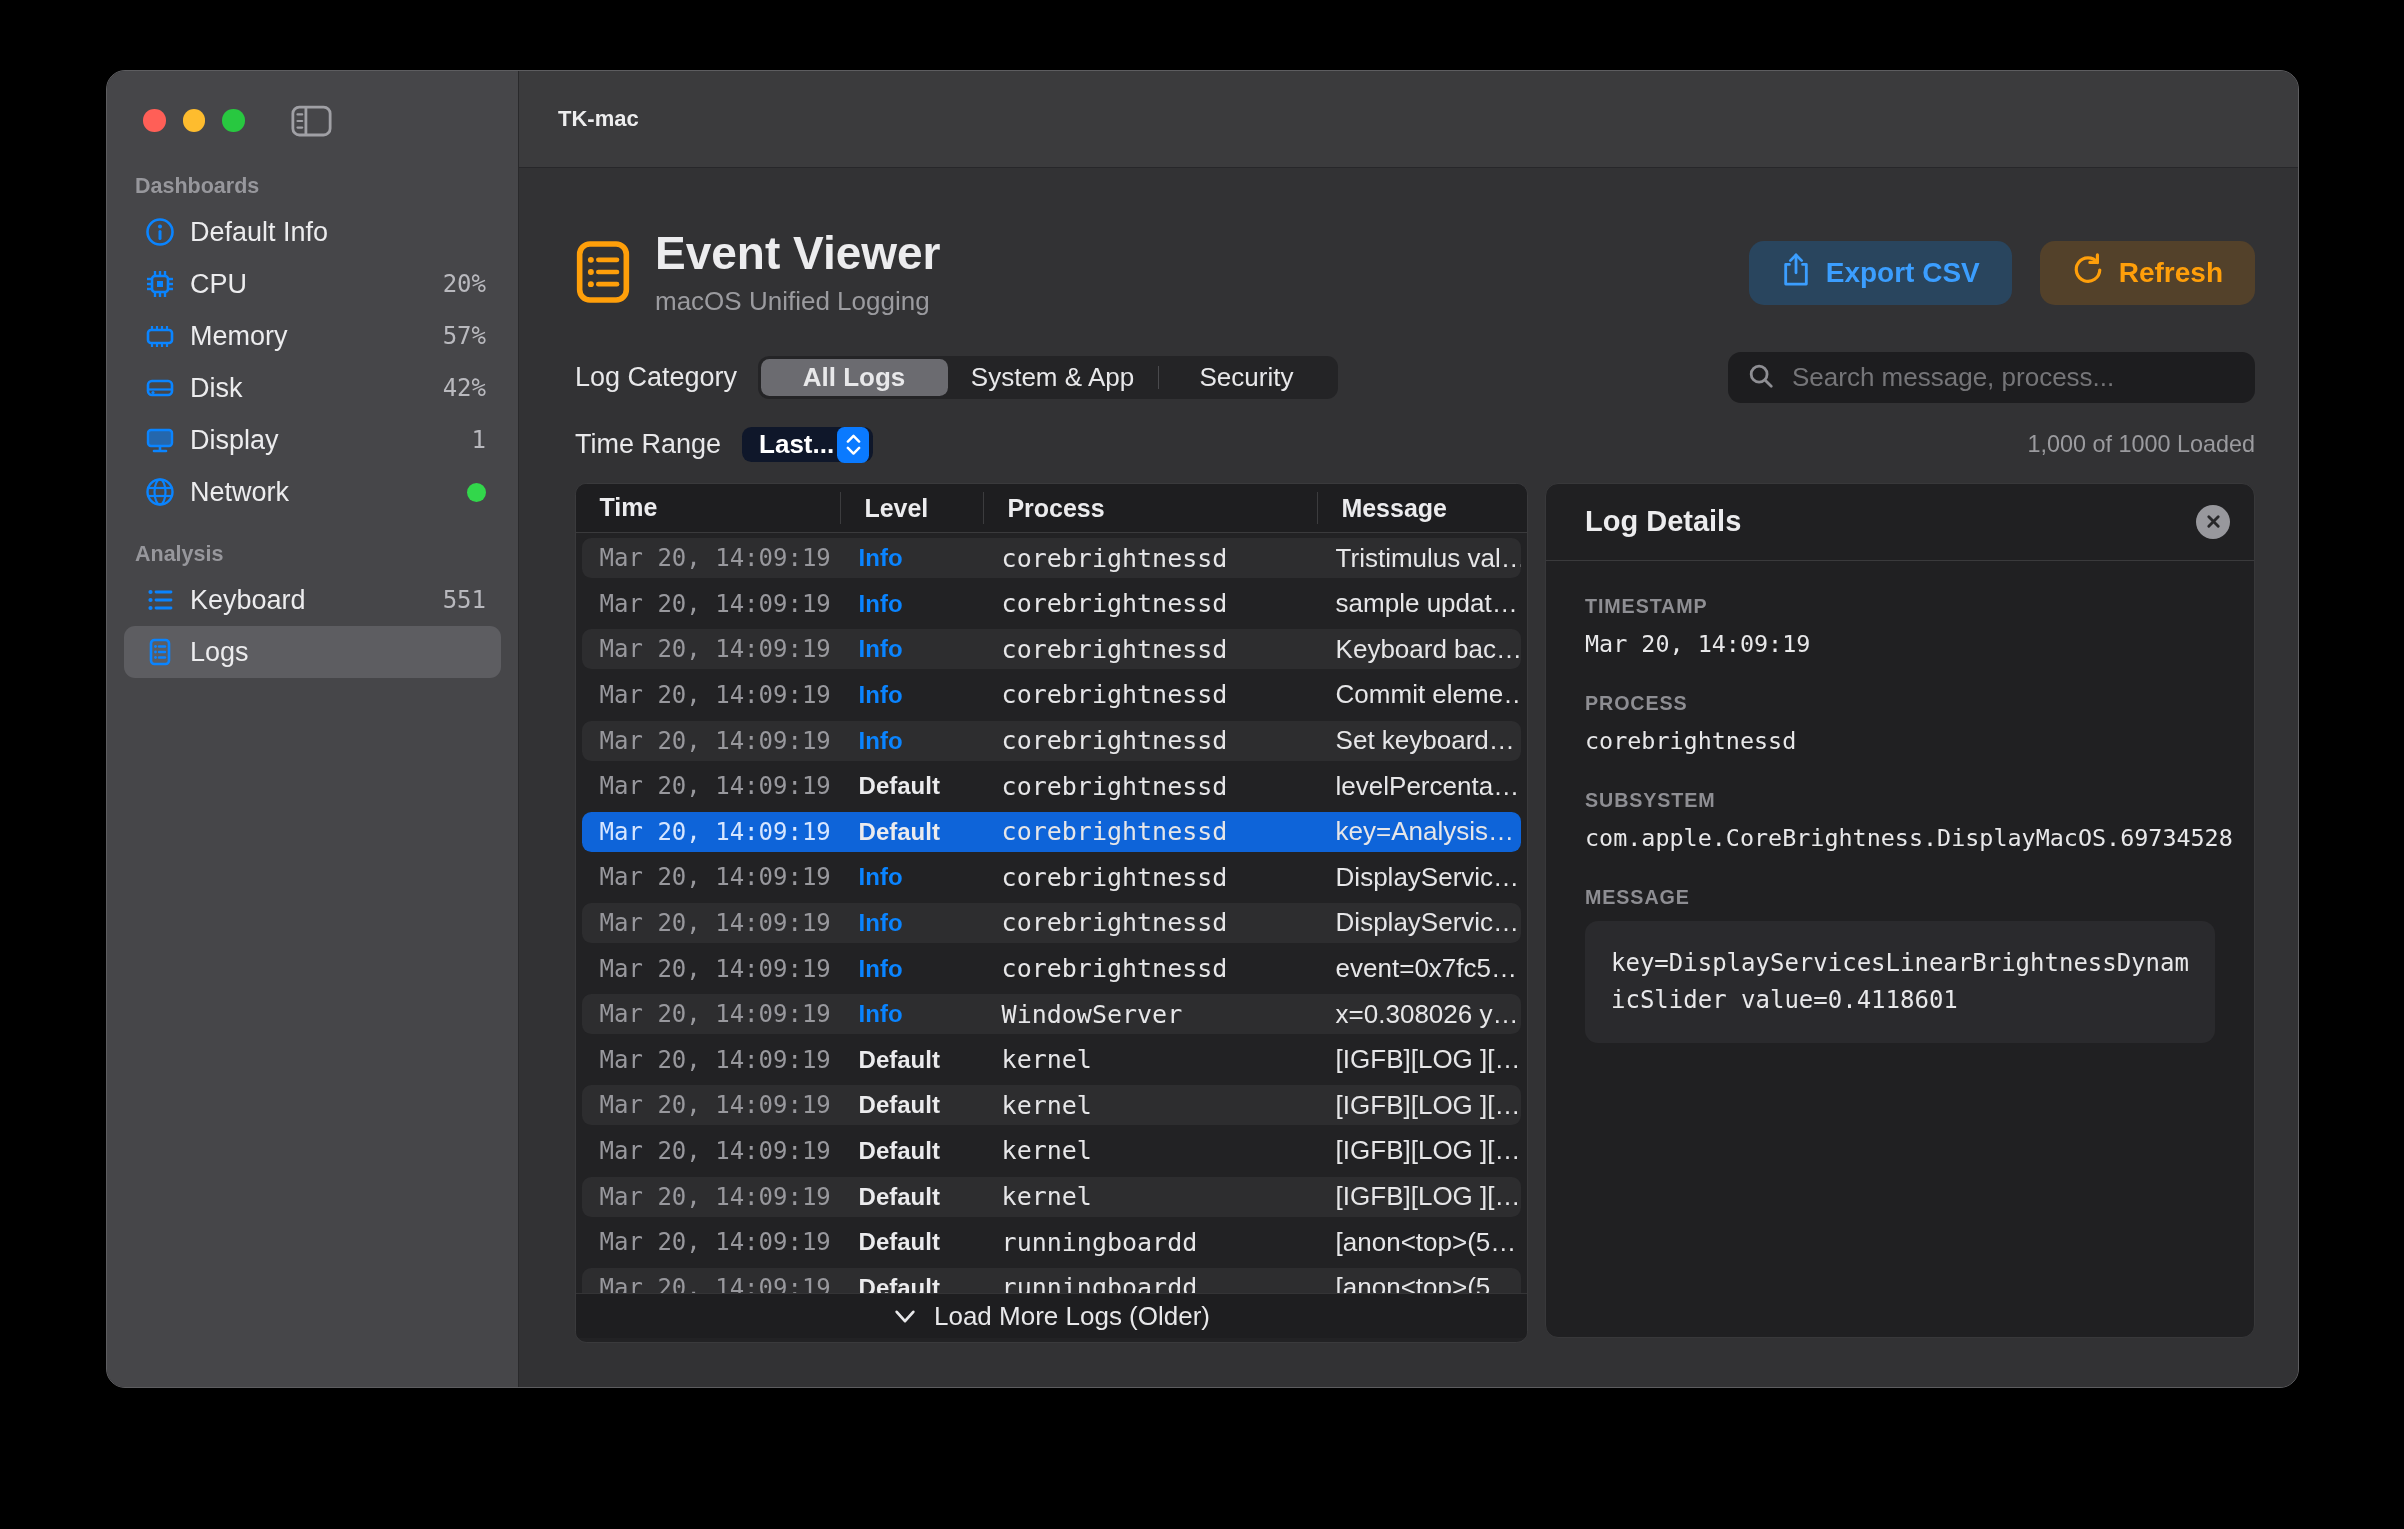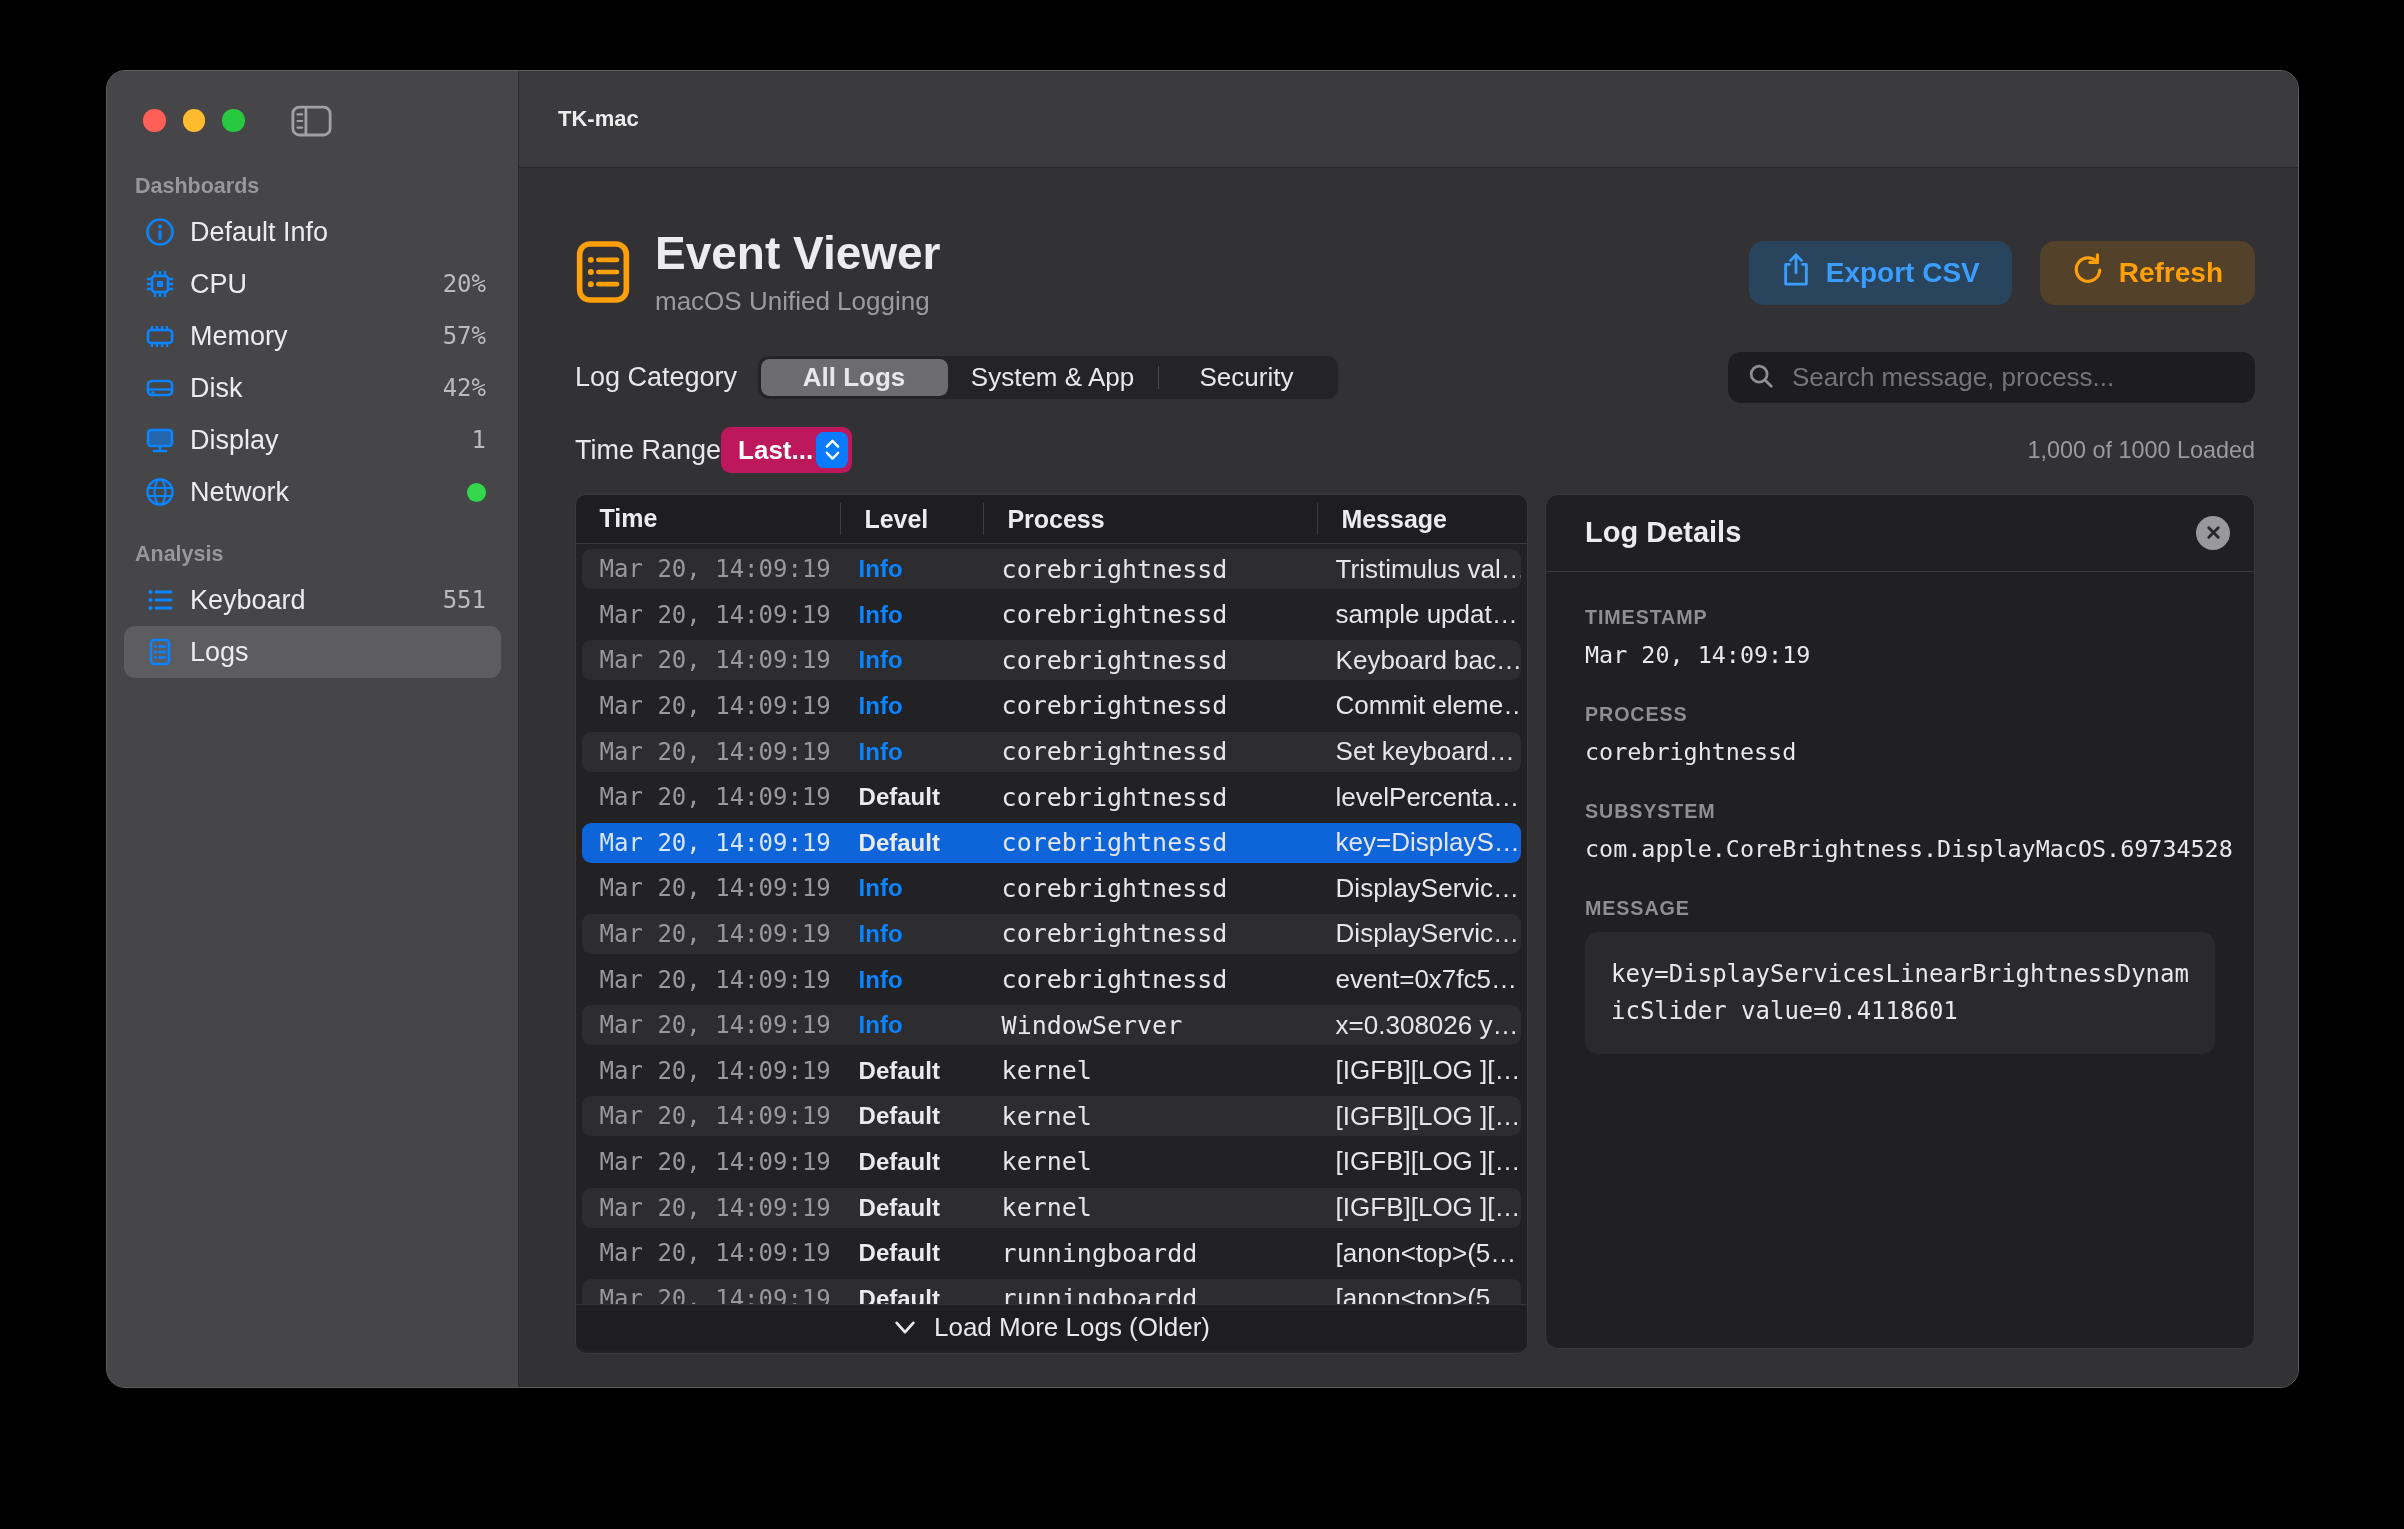--- a/index.html
+++ b/index.html
@@ -55,21 +55,21 @@
   .segment:nth-child(2) { width: 210px; }
   .segment:nth-child(3) { width: 178px; }
   .segment.active { background: #6b6b70; font-weight: 600; }
   .segment:nth-child(3)::before { content: ""; position: absolute; left: 0; top: 7.5px; bottom: 7.5px; width: 0.9px; background: #4a4a4d; }
   .search { margin-left: auto; width: 527px; height: 51px; background: #1d1d1f; border-radius: 13px; display: flex; align-items: center; padding: 0 19px; }
   .search input { background: transparent; border: none; outline: none; color: #d9d9db; font-size: 26px; margin-left: 15px; width: 100%; font-family: "Liberation Sans", sans-serif; }
   .search input::placeholder { color: #757578; }
 
   
   .range-row { margin-top: 24px; display: flex; align-items: center; }
-  .popup { margin-left: 0; width: 131px; height: 46px; background: #be185d; border-radius: 9.4px; display: flex; align-items: center; padding: 0 3.7px 0 17px; cursor: default; }
+  .popup { margin-left: 21px; width: 131px; height: 35px; background: #0f172a; border-radius: 9.4px; display: flex; align-items: center; padding: 0 3.7px 0 17px; cursor: default; }
   .popup .pv { color: #fff; font-size: 26px; font-weight: 600; flex: 1; }
   .popup .cap { width: 32px; height: 36px; background: #0a7aff; border-radius: 7.5px; display: flex; flex-direction: column; align-items: center; justify-content: center; gap: 2.8px; }
   .loaded { margin-left: auto; font-size: 23.4px; color: #9b9b9f; }
 
   
   .body-row { margin-top: 20.6px; display: flex; gap: 17px; }
 
   
   .log-table { width: 953px; height: 860px; background: #222224; border: 0.9px solid #3a3a3c; border-radius: 11.2px; display: flex; flex-direction: column; overflow: hidden; flex-shrink: 0; }
   .t-header { height: 49px; background: #1e1e20; border-bottom: 0.9px solid #3a3a3c; display: flex; align-items: center; flex-shrink: 0; }
@@ -363,21 +363,21 @@
                 <div class="t-row">
                   <div class="cell c-time mono">Mar 20, 14:09:19</div>
                   <div class="cell c-level default">Default</div>
                   <div class="cell c-proc mono">corebrightnessd</div>
                   <div class="cell c-msg">levelPercenta…</div>
                 </div>
                 <div class="t-row selected">
                   <div class="cell c-time mono">Mar 20, 14:09:19</div>
                   <div class="cell c-level default">Default</div>
                   <div class="cell c-proc mono">corebrightnessd</div>
-                  <div class="cell c-msg">key=DisplayS…</div>
+                  <div class="cell c-msg">key=Analysis…</div>
                 </div>
                 <div class="t-row">
                   <div class="cell c-time mono">Mar 20, 14:09:19</div>
                   <div class="cell c-level info">Info</div>
                   <div class="cell c-proc mono">corebrightnessd</div>
                   <div class="cell c-msg">DisplayServic…</div>
                 </div>
                 <div class="t-row alt">
                   <div class="cell c-time mono">Mar 20, 14:09:19</div>
                   <div class="cell c-level info">Info</div>

